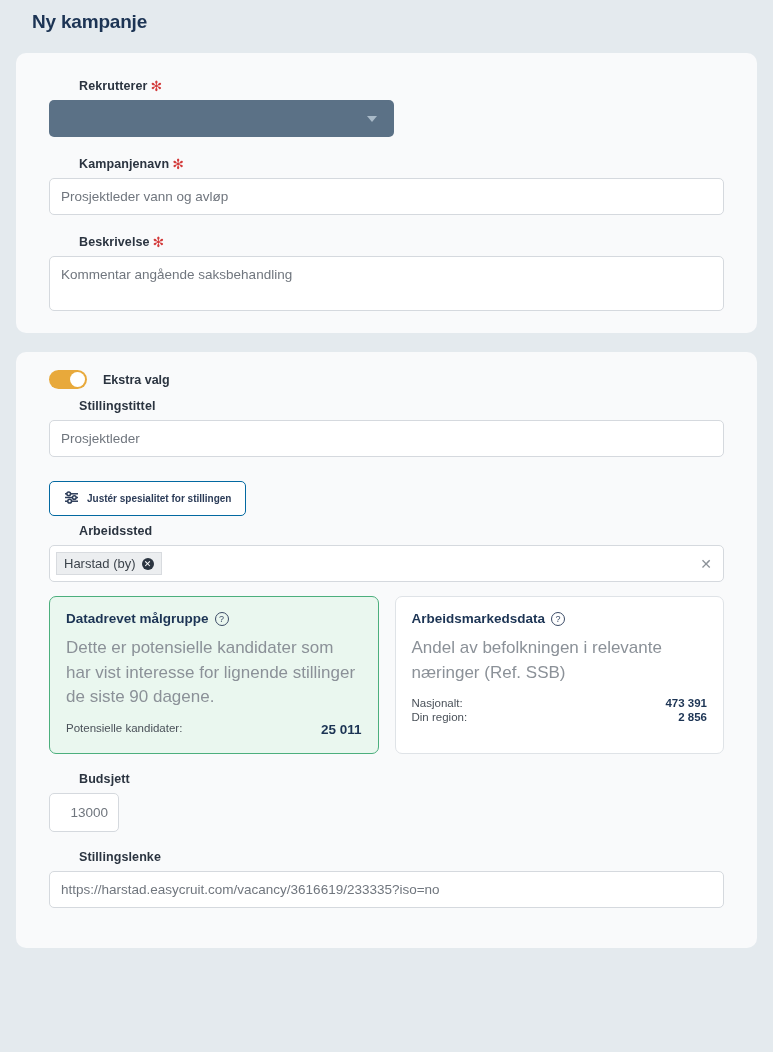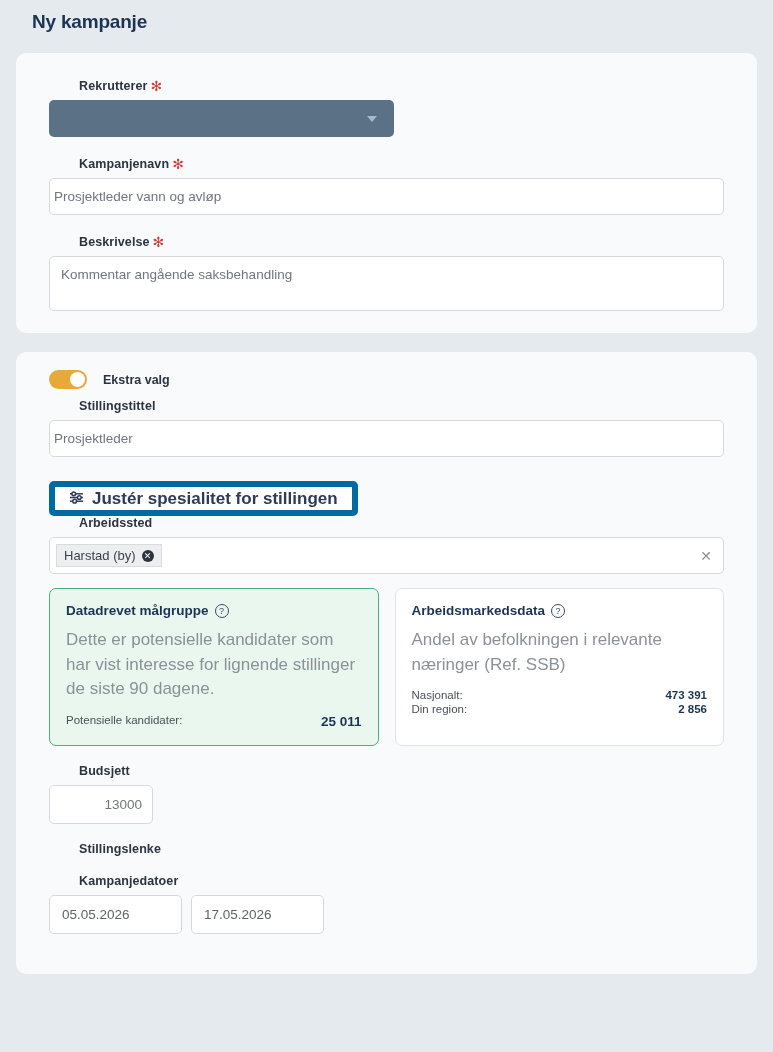--- a/index.html
+++ b/index.html
@@ -55,21 +55,21 @@
     display: block;
     width: calc(100% - 30px);
     margin: 0 15px;
     height: 37px;
     border: 1px solid #d5d9de;
     border-radius: 5px;
     background: #ffffff;
     font-family: "Liberation Sans", sans-serif;
     font-size: 13.5px;
     color: #70767e;
-    padding: 0 4px;
+    padding: 0 11px;
     line-height: 35px;
   }
   textarea.input,
   .textarea {
     height: 55px;
     line-height: 1.4;
     padding: 9px 11px;
     resize: none;
   }
 
@@ -125,24 +125,24 @@
 
   
   .btn-outline {
     display: inline-flex;
     align-items: center;
     gap: 8px;
     margin: 10px 0 0 15px;
     padding: 0 14px;
     height: 35px;
     background: #ffffff;
-    border: 6px solid #0369a1;
+    border: 1px solid #0369a1;
     border-radius: 5px;
     color: #2c3c58;
-    font-size: 17px;
+    font-size: 10px;
     font-weight: bold;
     cursor: pointer;
     font-family: "Liberation Sans", sans-serif;
   }
 
   
   .tag-input {
     position: relative;
     width: calc(100% - 30px);
     margin: 0 15px;
@@ -237,21 +237,21 @@
     justify-content: space-between;
     font-size: 11.5px;
     color: #4a5159;
     margin-top: 2px;
   }
   .info-line .val { font-weight: bold; color: #1c3454; }
   .info-line.big .val { font-size: 13.5px; }
 
   
   .budget-input {
-    width: 104px;
+    width: 70px;
     margin: 0 15px;
     height: 39px;
     border: 1px solid #d5d9de;
     border-radius: 5px;
     background: #ffffff;
     font-size: 13.5px;
     color: #70767e;
     text-align: right;
     padding: 0 10px;
     line-height: 37px;
@@ -321,21 +321,21 @@
         <line x1="1" y1="7" x2="15" y2="7" stroke="#2c3c58" stroke-width="1.6"></line>
         <line x1="1" y1="11" x2="15" y2="11" stroke="#2c3c58" stroke-width="1.6"></line>
         <circle cx="5" cy="3" r="2" fill="#f9fafb" stroke="#2c3c58" stroke-width="1.6"></circle>
         <circle cx="11" cy="7" r="2" fill="#f9fafb" stroke="#2c3c58" stroke-width="1.6"></circle>
         <circle cx="6" cy="11" r="2" fill="#f9fafb" stroke="#2c3c58" stroke-width="1.6"></circle>
       </svg>
     </span>
     <span>Justér spesialitet for stillingen</span>
   </button>
 
-  <div class="field" style="margin-top:0">
+  <div class="field" style="margin-top:8px">
     <span class="label">Arbeidssted</span>
     <div class="tag-input">
       <span class="chip">
         <span>Harstad (by)</span>
         <span class="chip-x">✕</span>
       </span>
       <span class="tag-clear">✕</span>
     </div>
   </div>
 
@@ -371,25 +371,19 @@
 
   </div>
 
   <div class="field" style="margin-top:18px">
     <span class="label">Budsjett</span>
     <div class="budget-input">13000</div>
   </div>
 
   <div class="field" style="margin-top:18px">
     <span class="label">Stillingslenke</span>
-  </div>
-
-  <div class="field" style="margin-top:18px">
-    <span class="label">Kampanjedatoer</span>
-    <div class="date-row">
-      <div class="date-input">05.05.2026</div>
-      <div class="date-input">17.05.2026</div>
-    </div>
-  </div>
+    <div class="input">https://harstad.easycruit.com/vacancy/3616619/233335?iso=no</div>
+  </div>
+
 
   <div class="bottom-pad"></div>
 
 </div>
 
 </body></html>

